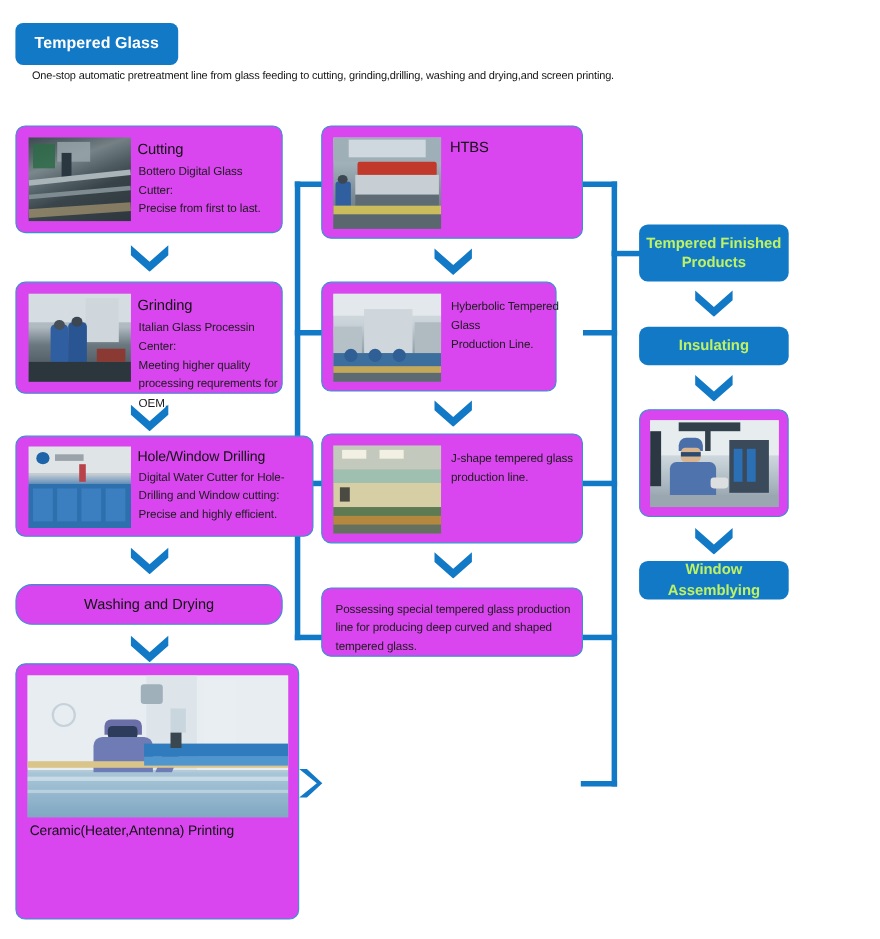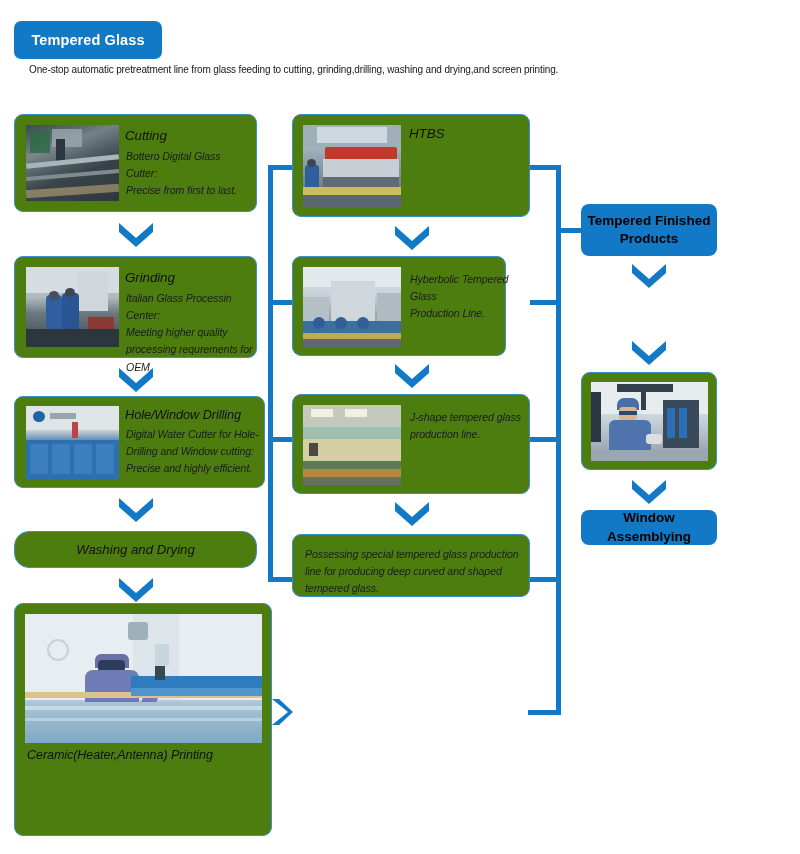--- a/index.html
+++ b/index.html
@@ -27,33 +27,32 @@
   }
 
   
   .subtitle{
     left:13px;top:64px;width:780px;
     font-size:10px;color:#161616;letter-spacing:-.15px;white-space:nowrap;margin-left:16px;
   }
 
   
   .card{
-    background:#4d7c0f;
+    background:#d946ef;
     border:1.4px solid #3a8fcf;
     border-radius:9px;
-    font-style:italic;
   }
 
   
   .solid{
     background:#1279c6;
     border-radius:8px;
     display:flex;align-items:center;justify-content:center;text-align:center;
   }
-  .solid span{color:#000000;font-size:13.5px;font-weight:600;line-height:1.35;}
+  .solid span{color:#bef264;font-size:13.5px;font-weight:600;line-height:1.35;}
 
   
   .thumb{position:absolute;overflow:hidden;background:#b9c3c9;}
 
   
   .card-h{
     position:absolute;font-size:13.4px;color:#111;font-weight:400;
     letter-spacing:-.1px;
   }
   .card-b{
@@ -141,21 +140,21 @@
 processing requrements for
 OEM.</div>
   </div>
 
   <div class="chev abs" style="left:117px;top:366px;">
     <svg width="38" height="26" viewBox="0 0 38 26">
         <path d="M2 2 L19 17 L36 2 L36 11 L19 26 L2 11 Z" fill="#1279c6"></path>
       </svg>
   </div>
 
-  <div class="abs card" style="left:14px;top:396px;width:251px;height:92px;">
+  <div class="abs card" style="left:14px;top:396px;width:271px;height:92px;">
     <div class="thumb" style="left:11px;top:9px;width:93px;height:74px;
          background:linear-gradient(180deg,#d8dde0 0%,#c5ccd1 34%,#2f6fb0 52%,#2463a2 100%);">
       <div class="abs" style="left:0;top:0;width:93px;height:24px;background:#dfe4e7;"></div>
       <div class="abs" style="left:7px;top:5px;width:12px;height:11px;background:#1d64a8;border-radius:50%;"></div>
       <div class="abs" style="left:24px;top:7px;width:26px;height:6px;background:#9aa3aa;"></div>
       <div class="abs" style="left:46px;top:16px;width:6px;height:16px;background:#b9434a;"></div>
       <div class="abs" style="left:0;top:34px;width:93px;height:40px;background:#2e6fae;"></div>
       <div class="abs" style="left:4px;top:38px;width:18px;height:30px;background:#3b7fc0;"></div>
       <div class="abs" style="left:26px;top:38px;width:18px;height:30px;background:#3b7fc0;"></div>
       <div class="abs" style="left:48px;top:38px;width:18px;height:30px;background:#3b7fc0;"></div>
@@ -293,20 +292,23 @@
     <span style="white-space:pre-line;">Tempered Finished
 Products</span>
   </div>
 
   <div class="chev abs" style="left:630px;top:262px;">
     <svg width="38" height="26" viewBox="0 0 38 26">
         <path d="M2 2 L19 17 L36 2 L36 11 L19 26 L2 11 Z" fill="#1279c6"></path>
       </svg>
   </div>
 
+  <div class="abs solid" style="left:581px;top:297px;width:136px;height:35px;">
+    <span>Insulating</span>
+  </div>
 
   <div class="chev abs" style="left:630px;top:339px;">
     <svg width="38" height="26" viewBox="0 0 38 26">
         <path d="M2 2 L19 17 L36 2 L36 11 L19 26 L2 11 Z" fill="#1279c6"></path>
       </svg>
   </div>
 
   <div class="abs card" style="left:581px;top:372px;width:136px;height:98px;">
     <div class="thumb" style="left:9px;top:9px;width:117px;height:79px;
          background:linear-gradient(180deg,#e2e8ec 0%,#cfd8de 40%,#aebbc4 70%,#8d9aa4 100%);">

